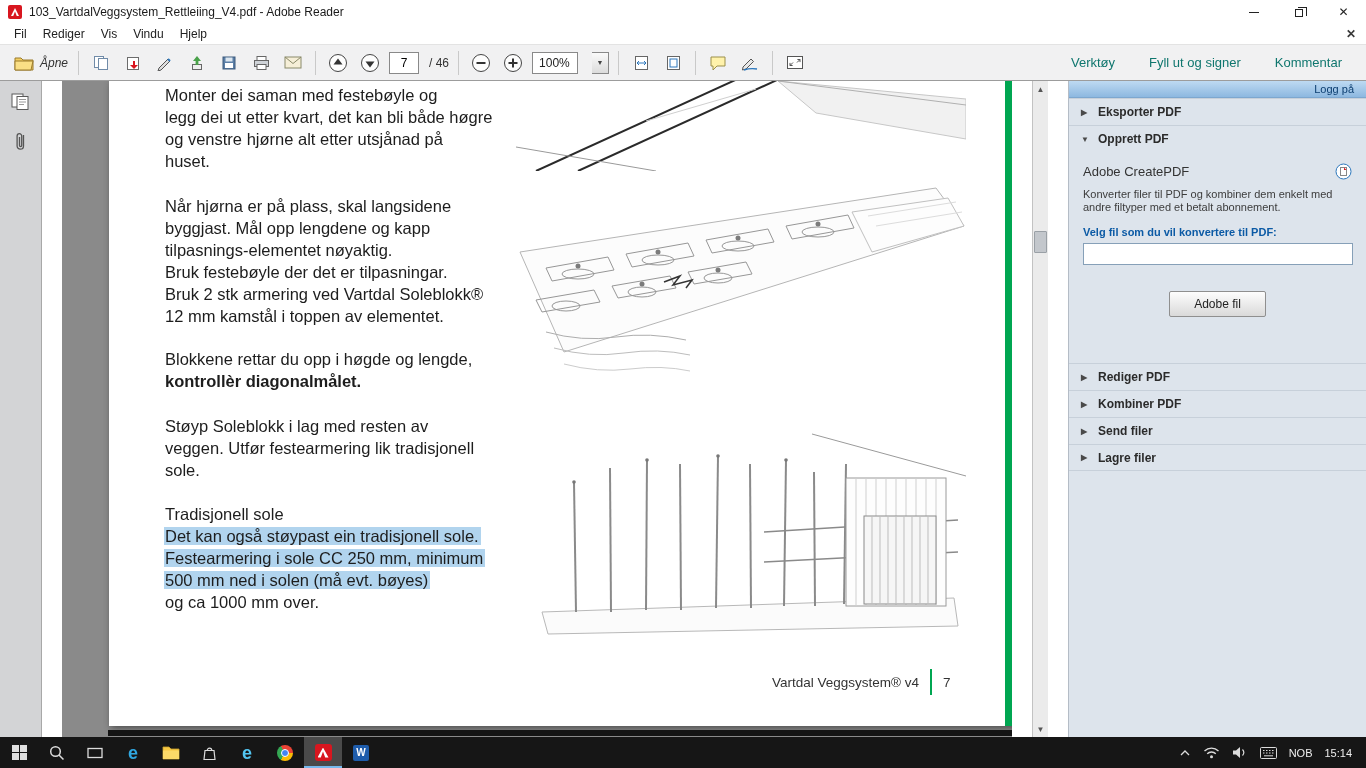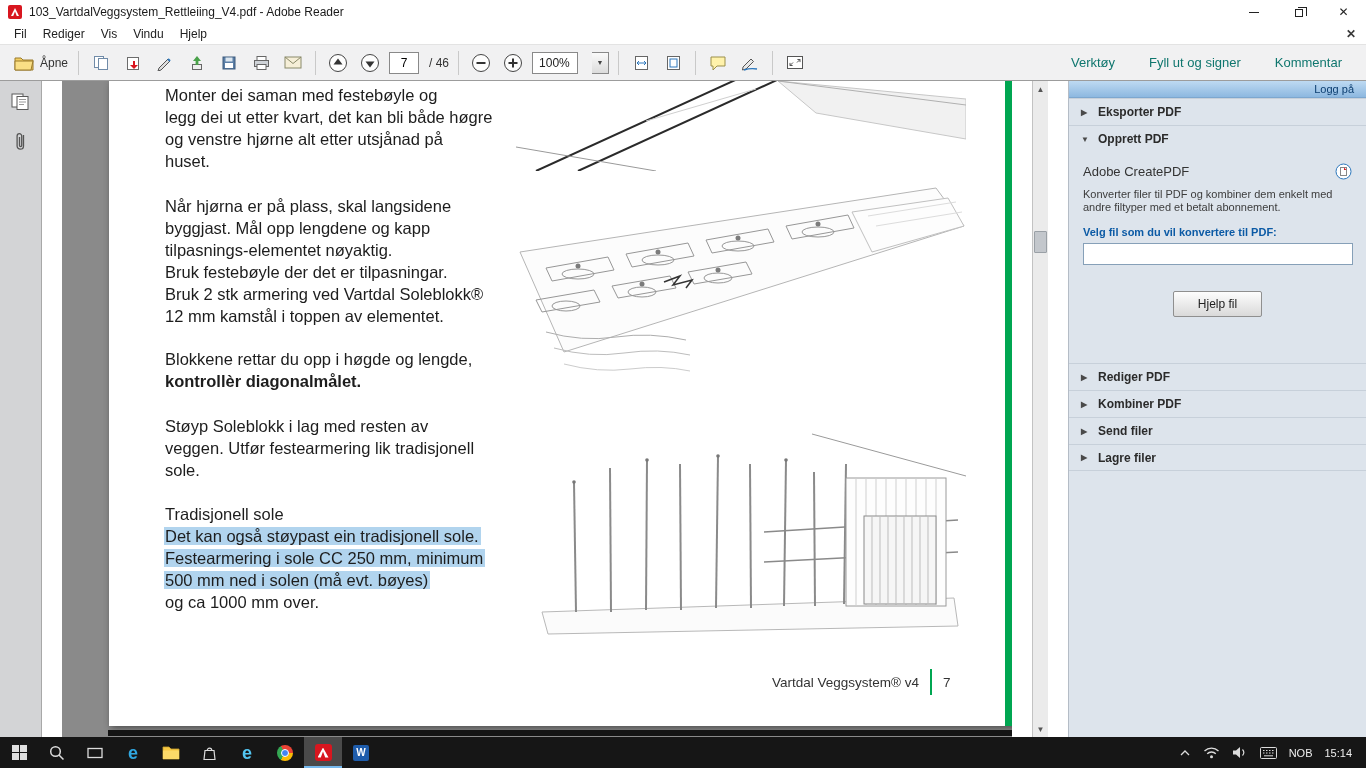--- a/index.html
+++ b/index.html
@@ -23,21 +23,21 @@
   .menubar { height:20px; background:#fff; display:flex; align-items:center; font-size:12px; color:#222; padding-left:6px; flex:0 0 auto; }
   .menu-item { padding:2px 8px; }
   .menu-close { margin-left:auto; margin-right:10px; font-weight:bold; color:#3a3a3a; font-size:12px; }
 
   
   .toolbar { height:37px; background:#f1f1f2; border-top:1px solid #e3e3e3; border-bottom:1px solid #9c9c9c;
     display:flex; align-items:center; padding:0 8px; flex:0 0 auto; }
   .tb-group { display:flex; align-items:center; gap:6px; padding:0 5px; }
   .tb-sep { width:1px; height:24px; background:#c9c9c9; margin:0 4px; }
   .tb-btn { min-width:26px; height:26px; display:flex; align-items:center; justify-content:center; border-radius:2px; }
-  .open-btn { display:flex; align-items:center; gap:6px; padding:0 6px; height:26px; }
+  .open-btn { display:flex; align-items:center; gap:6px; padding:0 6px; height:26px;font-style:italic; }
   .open-label { font-size:12px; color:#333; }
   .page-input { width:30px; height:22px; border:1px solid #898989; background:#fff; text-align:center; font-size:12px; font-family:"Liberation Sans",sans-serif; }
   .page-total { font-size:12px; color:#333; margin-left:4px; }
   .zoom-box { width:46px; height:22px; border:1px solid #898989; background:#fff; font-size:12px; color:#222;
     display:flex; align-items:center; padding-left:6px; }
   .zoom-drop { width:17px; height:22px; border:1px solid #898989; border-left:none; background:linear-gradient(#fafafa,#dcdcdc);
     display:flex; align-items:center; justify-content:center; font-size:7px; color:#444; }
   .tb-right { margin-left:auto; display:flex; gap:34px; padding-right:16px; font-size:13px; color:#0f766e; }
   .tb-right span { cursor:default; }
 
@@ -432,21 +432,21 @@
           <svg width="17" height="17">
               <circle cx="8.5" cy="8.5" r="7.5" fill="#fff" stroke="#2c77bc"></circle>
               <rect x="5.5" y="4.5" width="6" height="8" fill="#fff" stroke="#888"></rect>
               <path d="M9 4.5 l2.5 2.5 h-2.5 z" fill="#d8161f"></path>
             </svg>
         </div>
         <div class="p-desc">Konverter filer til PDF og kombiner dem enkelt med andre filtyper med et betalt abonnement.</div>
         <div class="p-choose">Velg fil som du vil konvertere til PDF:</div>
         <input class="p-input" value="" style="">
         <div class="p-btnrow">
-          <span class="p-btn">Hjelp fil</span>
+          <span class="p-btn">Adobe fil</span>
         </div>
       </div>
 
       <div class="p-header">
         <span class="tri">▶</span>
         <span>Rediger PDF</span>
       </div>
       <div class="p-header">
         <span class="tri">▶</span>
         <span>Kombiner PDF</span>

